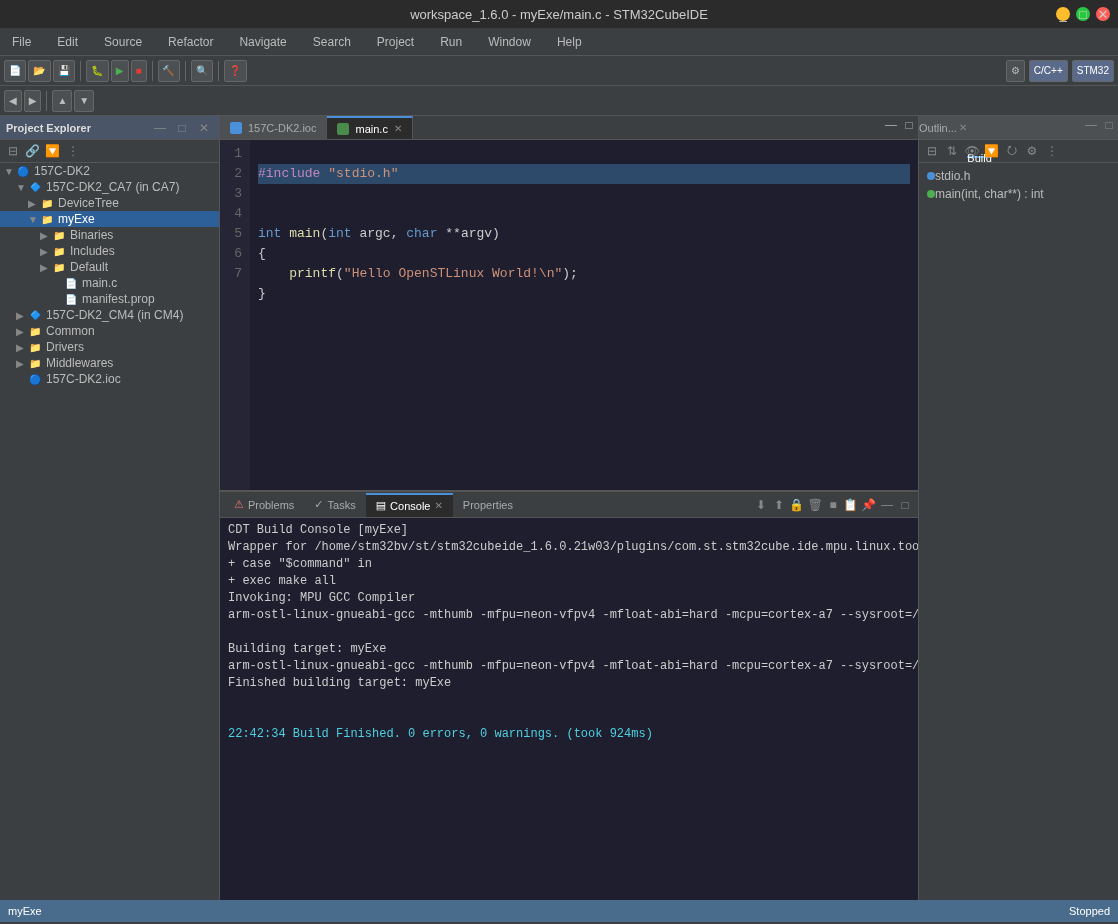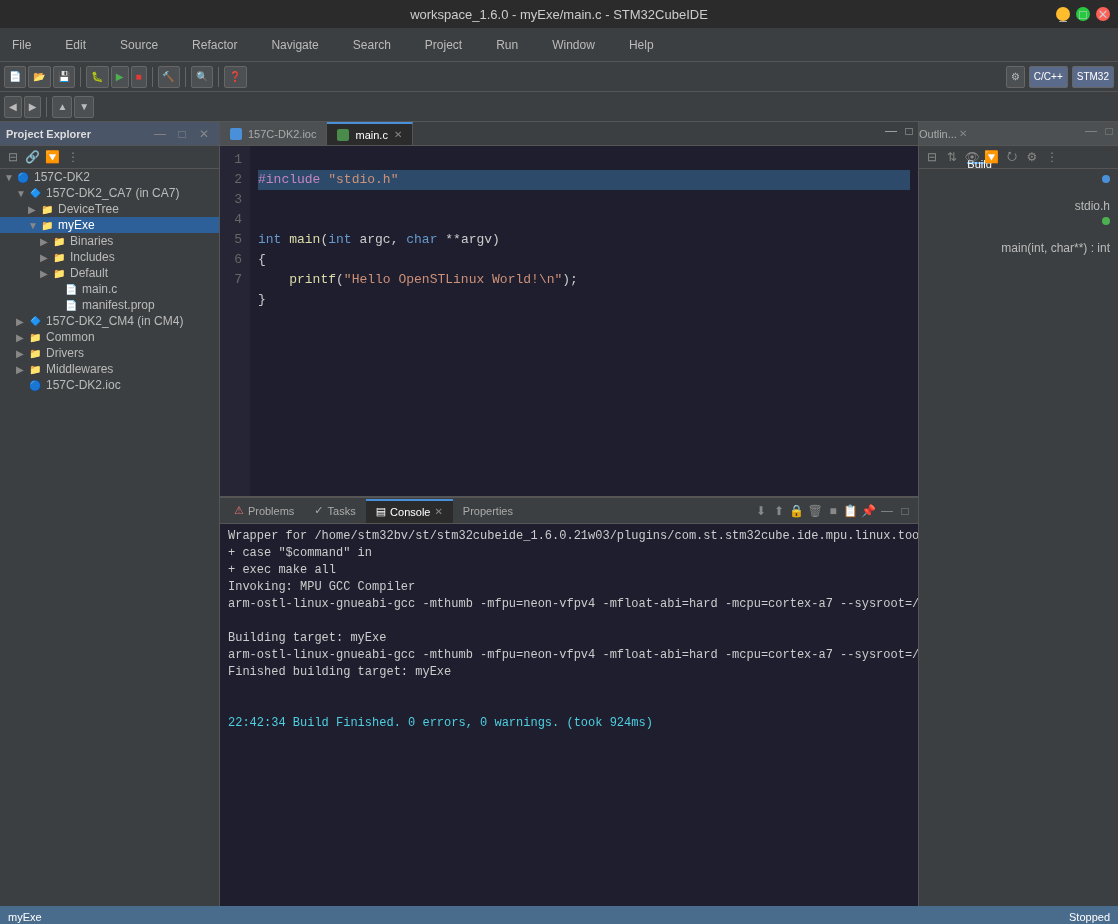--- a/index.html
+++ b/index.html
@@ -4,21 +4,21 @@
   <style>
     * { margin: 0; padding: 0; box-sizing: border-box; }
     body { font-family: 'Segoe UI', Arial, sans-serif; font-size: 12px; background: #3c3f41; color: #bbbbbb; width: 1118px; height: 924px; overflow: hidden; }
 
     
     #title-bar { background: #2b2b2b; color: #cccccc; text-align: center; padding: 4px 0; font-size: 13px; position: relative; height: 28px; display: flex; align-items: center; justify-content: center; }
     #title-bar .window-controls { position: absolute; right: 8px; top: 50%; transform: translateY(-50%); display: flex; gap: 6px; }
     #title-bar .wc-btn { width: 14px; height: 14px; border-radius: 50%; display: inline-block; cursor: pointer; }
 
     
-    #menu-bar { background: #3c3f41; border-bottom: 1px solid #555; display: flex; align-items: center; height: 34px; padding: 0 4px; gap: 18px; }
+    #menu-bar { background: #3c3f41; border-bottom: 1px solid #555; display: flex; align-items: center; height: 28px; padding: 0 4px; gap: 10px; }
     .menu-item { padding: 2px 8px; color: #bbbbbb; cursor: pointer; font-size: 12px; }
 
     
     #toolbar { background: #3c3f41; border-bottom: 1px solid #555; height: 30px; display: flex; align-items: center; padding: 0 4px; gap: 2px; }
     .tb-btn { background: #4c5052; border: 1px solid #666; border-radius: 2px; color: #bbbbbb; font-size: 10px; padding: 1px 4px; cursor: pointer; height: 22px; display: flex; align-items: center; }
     .tb-sep { width: 1px; height: 20px; background: #666; margin: 0 3px; }
 
     
     #toolbar2 { background: #3c3f41; border-bottom: 1px solid #555; height: 30px; display: flex; align-items: center; padding: 0 4px; gap: 2px; }
 
@@ -56,21 +56,21 @@
     .inc { color: #c586c0; }
     .inc-path { color: #ce9178; }
 
     
     #outline-area { width: 200px; background: #3c3f41; border-left: 1px solid #555; display: flex; flex-direction: column; }
     #outline-tabs { display: flex; background: #4c5052; border-bottom: 1px solid #555; height: 24px; }
     .outline-tab { display: flex; align-items: center; padding: 0 0; font-size: 11px; cursor: pointer; color: #aaa; }
     .outline-tab.active { background: #3c3f41; color: #fff; border-top: 2px solid #4a90d9; margin-top: 40px; }
     #outline-toolbar { padding: 2px 4px; display: flex; gap: 2px; border-bottom: 1px solid #555; }
     #outline-content { flex: 1; padding: 4px; overflow-y: auto; }
-    .outline-item { display: flex; align-items: flex-end; padding: 2px 4px; gap: 16px; font-size: 12px; cursor: pointer; flex-direction: column; }
+    .outline-item { display: flex; align-items: center; padding: 2px 4px; gap: 0; font-size: 12px; cursor: pointer; }
     .outline-dot { width: 8px; height: 8px; border-radius: 50%; background: #4a90d9; display: inline-block; flex-shrink: 0; }
     .outline-dot.green { background: #4caf50; }
 
     
     #bottom-panel { height: 410px; background: #2b2b2b; border-top: 2px solid #555; display: flex; flex-direction: column; }
     #bottom-tabs { display: flex; background: #3c3f41; border-bottom: 1px solid #555; height: 26px; align-items: center; padding: 0 4px; }
     .bottom-tab { display: flex; align-items: center; gap: 4px; padding: 2px 10px; font-size: 11px; cursor: pointer; color: #aaa; height: 24px; }
     .bottom-tab.active { background: #2b2b2b; color: #fff; border-top: 2px solid #4a90d9; }
     #console-content { flex: 1; overflow-y: auto; padding: 4px 8px; font-family: 'Courier New', monospace; font-size: 12px; background: #1e1e2e; color: #cccccc; }
     .console-line { line-height: 17px; white-space: nowrap; }
@@ -336,20 +336,21 @@
         <div class="icon-btn" title="Lock">🔒</div>
         <div class="icon-btn" title="Clear">🗑</div>
         <div class="icon-btn" title="Stop">■</div>
         <div class="icon-btn" title="Copy">📋</div>
         <div class="icon-btn" title="Pin">📌</div>
         <div class="icon-btn">—</div>
         <div class="icon-btn">□</div>
       </div>
 
       <div id="console-content">
+        <div class="console-line console-normal">CDT Build Console [myExe]</div>
         <div class="console-line console-normal">Wrapper for /home/stm32bv/st/stm32cubeide_1.6.0.21w03/plugins/com.st.stm32cube.ide.mpu.linux.toolchain_1.5.0.2021011</div>
         <div class="console-line console-normal">+ case "$command" in</div>
         <div class="console-line console-normal">+ exec make all</div>
         <div class="console-line console-normal">Invoking: MPU GCC Compiler</div>
         <div class="console-line console-normal">arm-ostl-linux-gnueabi-gcc  -mthumb -mfpu=neon-vfpv4 -mfloat-abi=hard -mcpu=cortex-a7 --sysroot=/home/stm32bv/st/stm</div>
         <div class="console-line console-normal">&nbsp;</div>
         <div class="console-line console-normal">Building target: myExe</div>
         <div class="console-line console-normal">arm-ostl-linux-gnueabi-gcc  -mthumb -mfpu=neon-vfpv4 -mfloat-abi=hard -mcpu=cortex-a7 --sysroot=/home/stm32bv/st/stm</div>
         <div class="console-line console-normal">Finished building target: myExe</div>
         <div class="console-line console-normal">&nbsp;</div>

